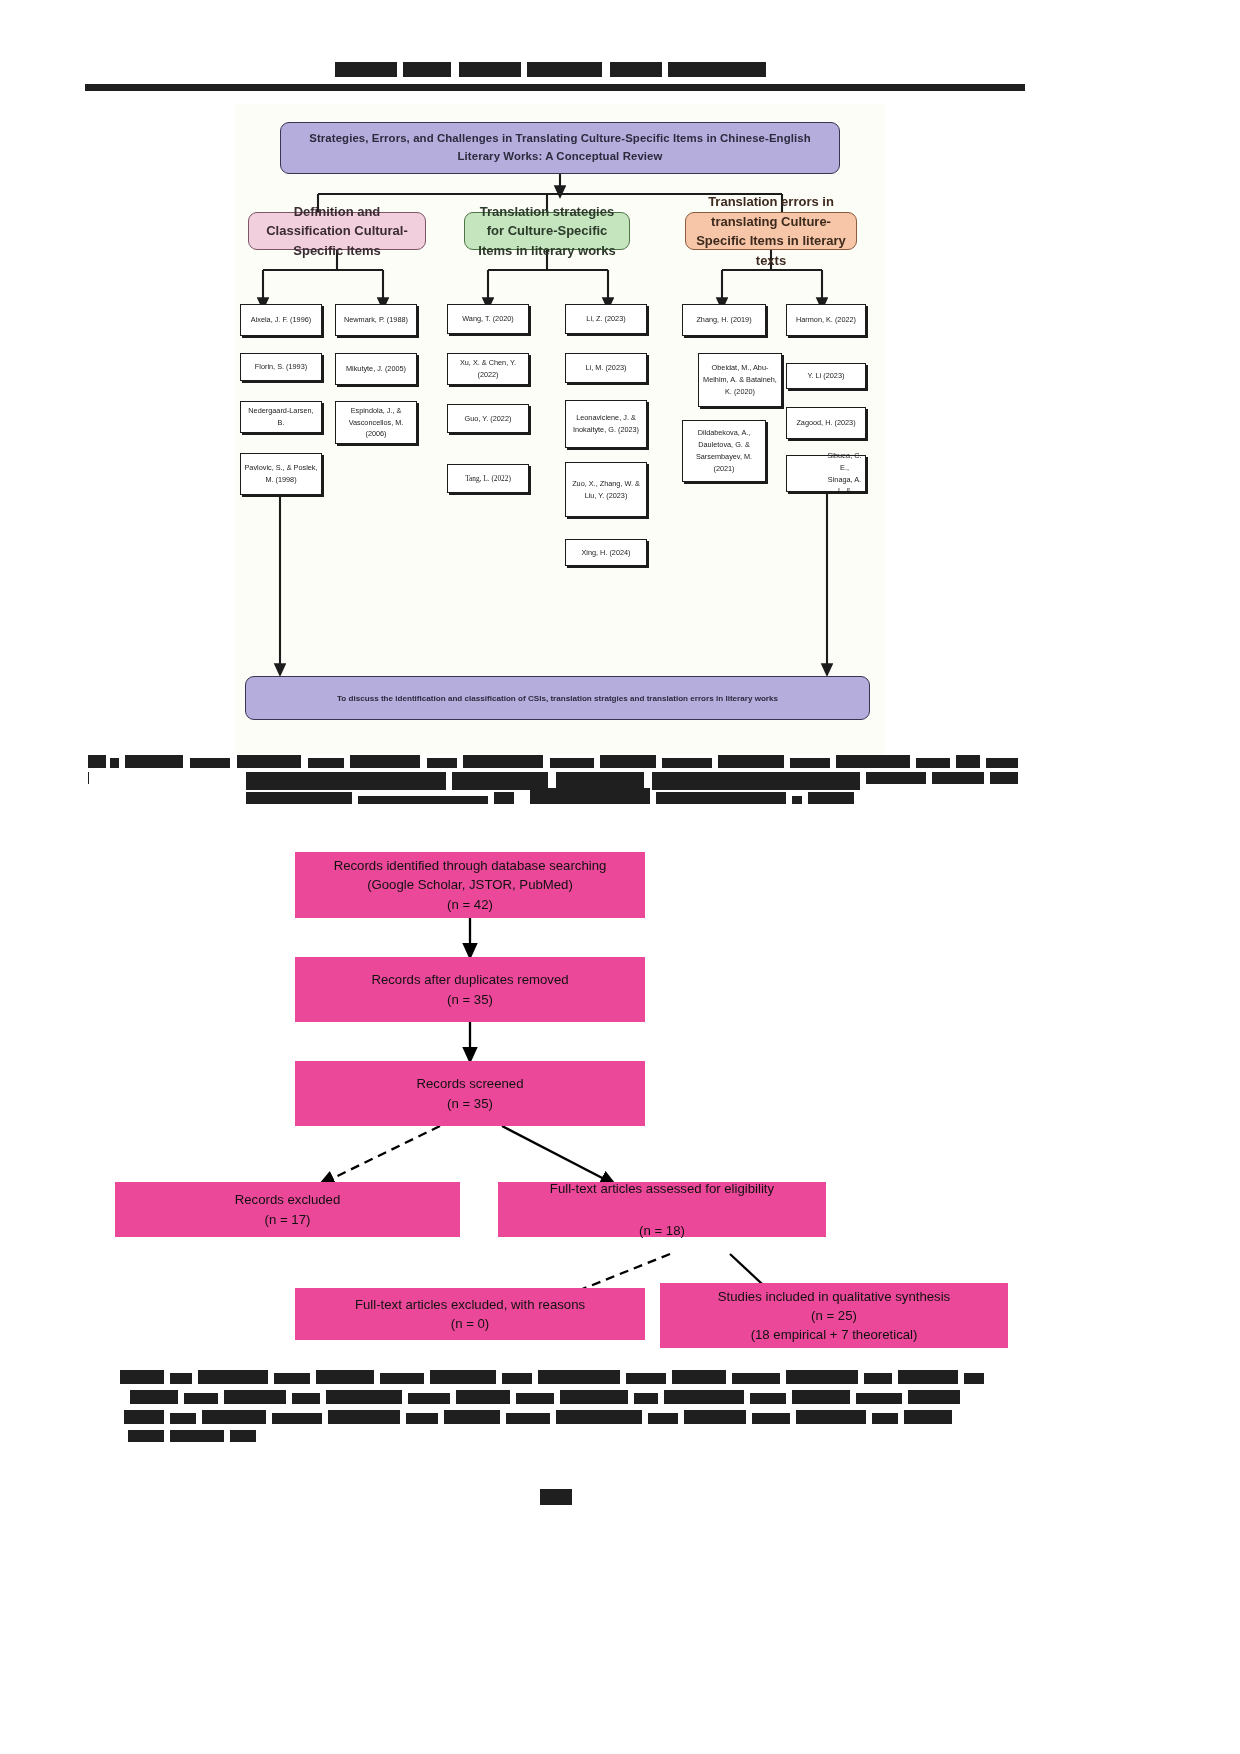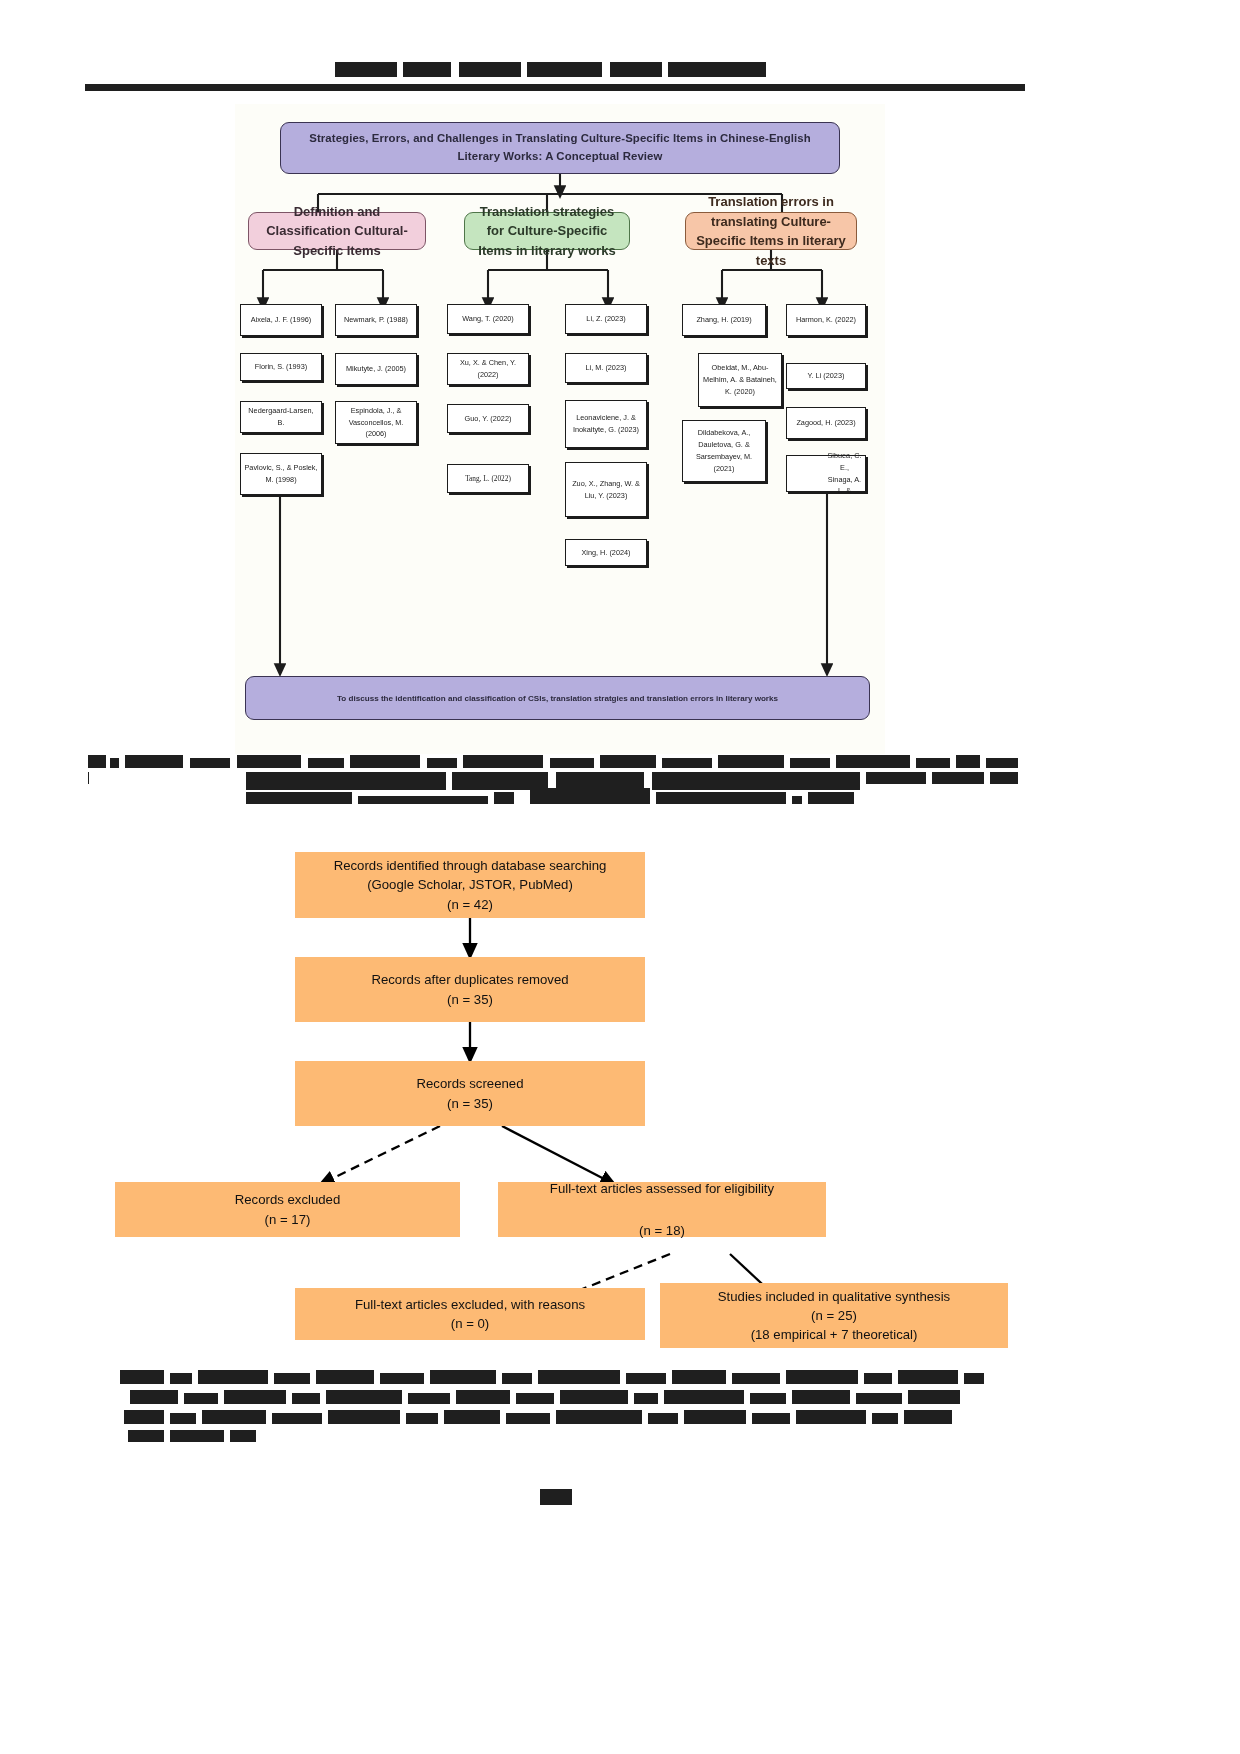--- a/index.html
+++ b/index.html
@@ -41,21 +41,21 @@
     background:#b5aedd;border:1.5px solid #3a3352;border-radius:9px;
     display:flex;align-items:center;justify-content:center;text-align:center;
     font-size:8.1px;font-weight:600;color:#2c2a3e;padding:0 14px;box-sizing:border-box;
   }
 
   #concept-map svg.cm-edges{position:absolute;left:0;top:0;width:650px;height:650px;pointer-events:none;}
 
   
   #prisma{position:absolute;left:110px;top:840px;width:1020px;height:520px;}
   .pr-box{
-    position:absolute;background:#fdba74;
+    position:absolute;background:#ec4899;
     display:flex;flex-direction:column;align-items:center;justify-content:center;
     text-align:center;font-size:13.2px;line-height:1.45;color:#111;
     padding:4px 8px;box-sizing:border-box;
   }
   .pr-box span{display:block;}
   #prisma svg.pr-edges{position:absolute;left:0;top:0;width:1020px;height:520px;pointer-events:none;}
 
   .pagenum{position:absolute;left:540px;top:1489px;width:32px;height:16px;background:#1f1f1f;}
 </style>
 </head>

